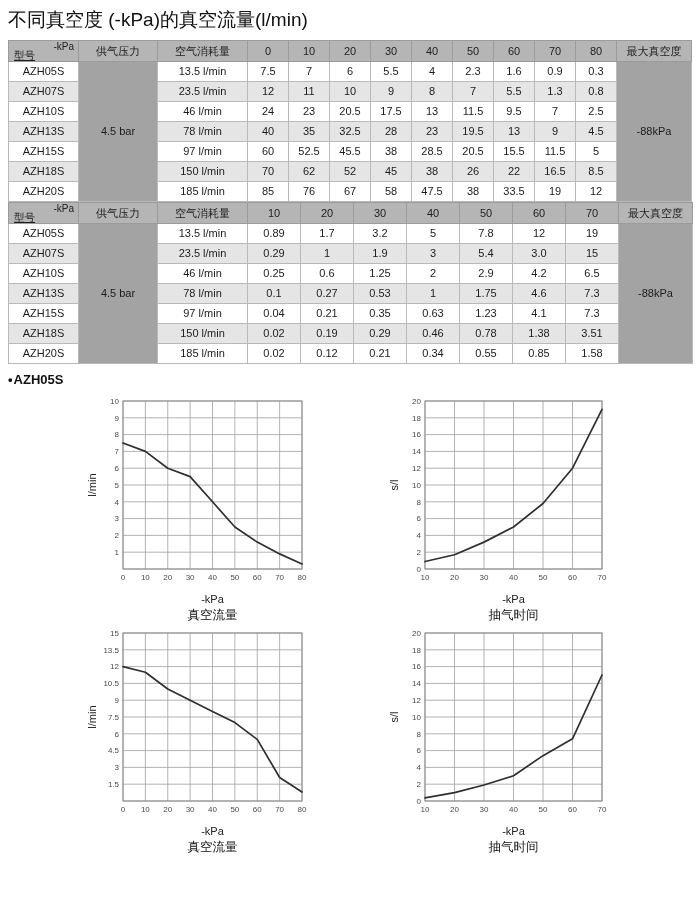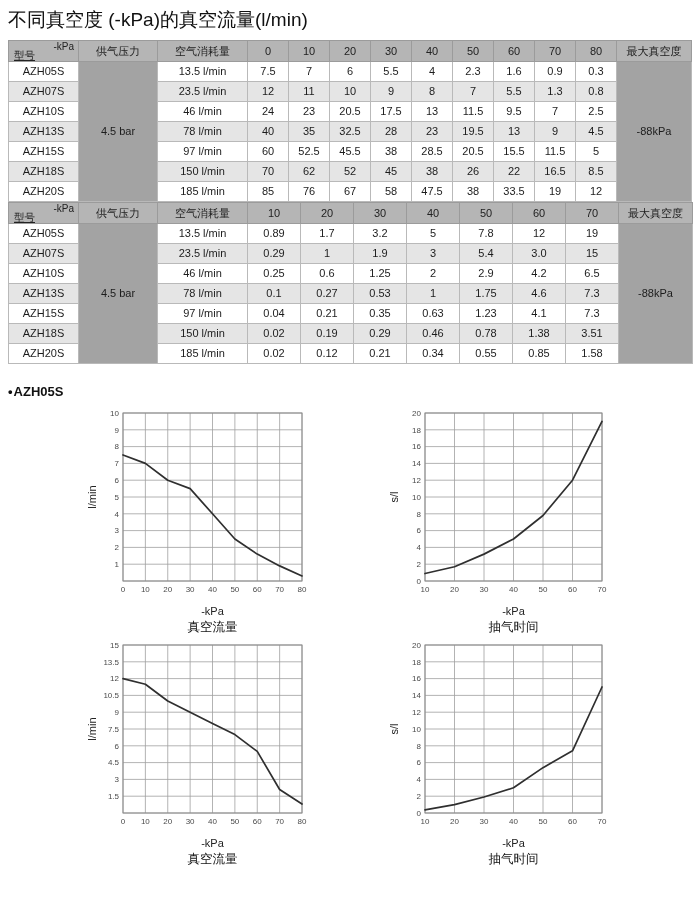--- a/index.html
+++ b/index.html
@@ -8,21 +8,21 @@
   h1.sec-title{font-size:19px;font-weight:normal;margin:2px 0 7px 0;color:#111;letter-spacing:0px;}
   h1.sec-title.second{margin-top:26px;}
   table.spec-table{border-collapse:collapse;table-layout:fixed;width:684px;border:1px solid #9b9b9b;}
   .spec-table th,.spec-table td{border:1px solid #b9b9b9;padding:0;text-align:center;font-size:11px;height:19px;line-height:19px;overflow:hidden;white-space:nowrap;}
   .spec-table thead th{background:#b5b5b5;border-color:#9b9b9b;font-weight:normal;color:#222;height:20px;line-height:20px;}
   .spec-table tbody tr.stripe td{background:#e5e5e5;}
   .spec-table tbody td.merged{background:#a3a3a3;}
   th.corner{position:relative;background:linear-gradient(to bottom right, rgba(0,0,0,0) 48.2%, #7a7a7a 49.4%, #7a7a7a 50.6%, rgba(0,0,0,0) 51.8%), #b5b5b5;}
   .corner .tr-lab{position:absolute;top:0px;right:4px;font-size:10px;line-height:11px;}
   .corner .bl-lab{position:absolute;bottom:0px;left:5px;font-size:10.5px;line-height:12px;text-decoration:underline;}
-  .section-label{font-size:13px;font-weight:bold;margin:20px 0 2px 0;color:#111;}
+  .section-label{font-size:13px;font-weight:bold;margin:8px 0 2px 0;color:#111;}
   .section-label .bullet{margin-right:1px;}
   .charts-row{width:700px;white-space:nowrap;font-size:0;}
   .charts-row svg{display:inline-block;vertical-align:top;}
   .tick{font-size:8px;fill:#4a4a4a;font-family:"Liberation Sans","DejaVu Sans",sans-serif;}
   .axis-label{font-size:11px;fill:#222;font-family:"Liberation Sans","DejaVu Sans",sans-serif;}
   .chart-title{font-size:12.5px;fill:#111;font-family:"Liberation Sans","DejaVu Sans",sans-serif;}
 </style>
 </head>
 <body>
 

